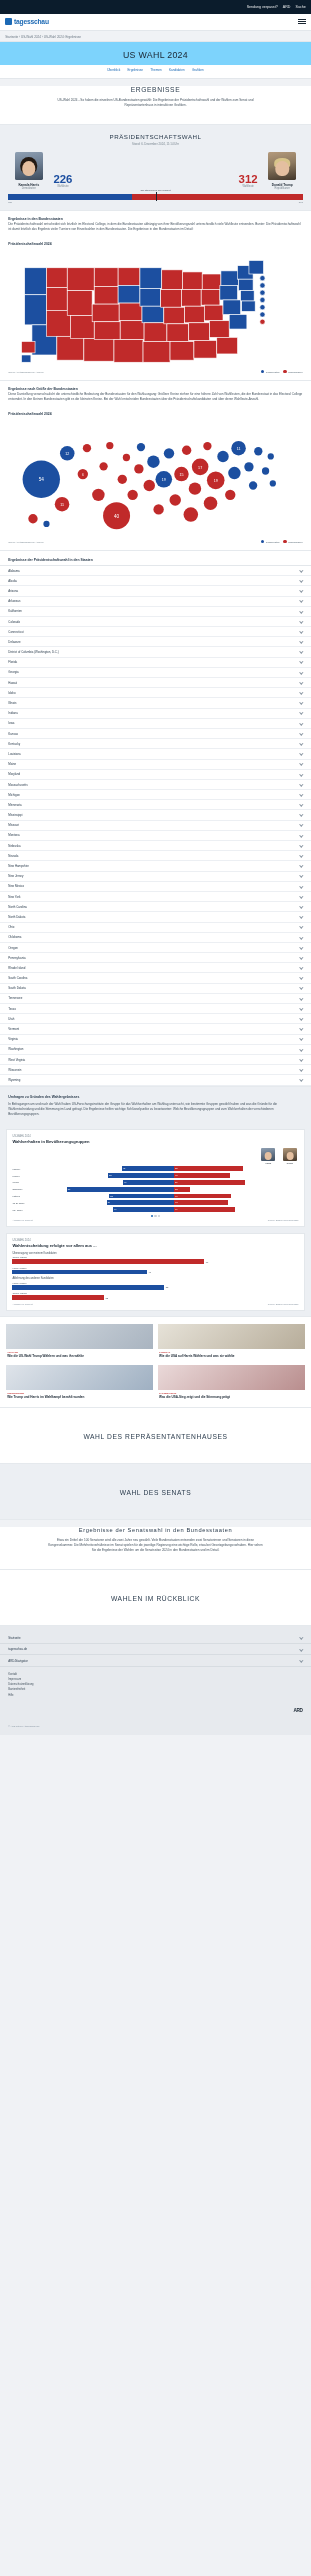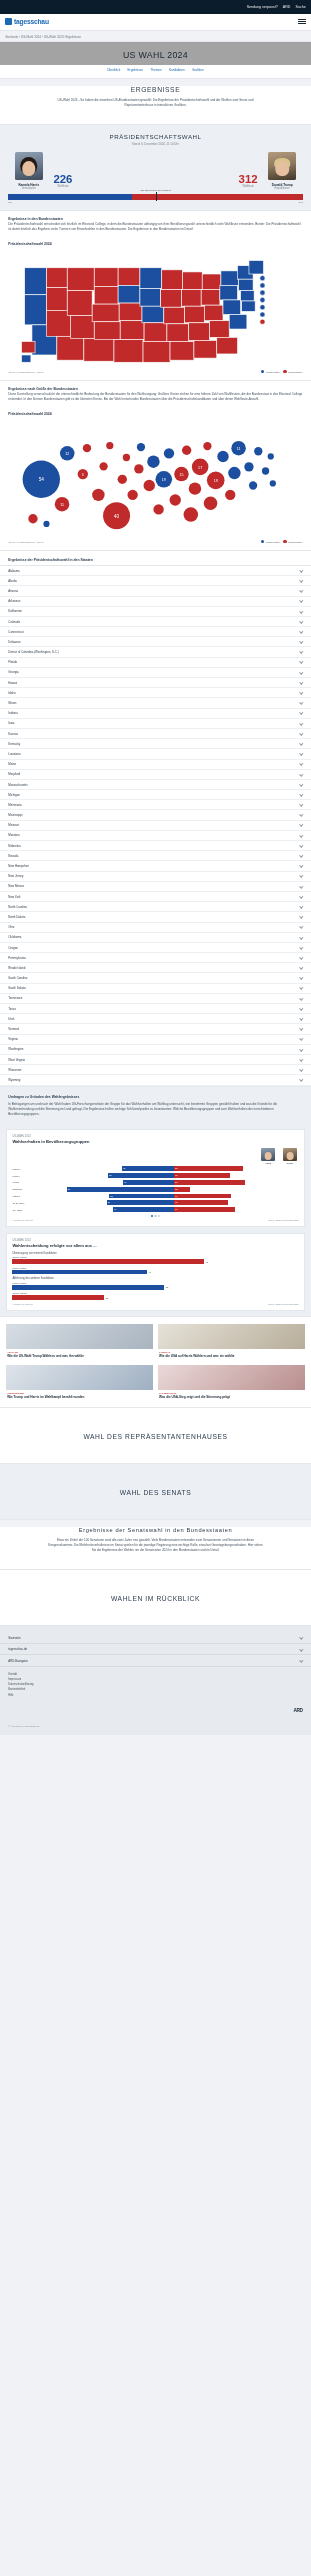--- a/index.html
+++ b/index.html
@@ -46,21 +46,21 @@
   .breadcrumb {
     background: #f0f2f5;
     font-size: 3.1px;
     color: #6b7884;
     padding: 3.6px 5.2px 2.1px 5.2px;
     border-bottom: 0.5px solid #e3e7eb;
   }
 
   
   .hero {
-    background: #a3a3a3;
+    background: #7dd3fc;
     padding: 8.3px 5.2px 5.2px 5.2px;
     text-align: center;
   }
   .hero h1 {
     font-size: 8.8px;
     font-weight: normal;
     letter-spacing: 0.3px;
     color: #1a2632;
   }
   .subnav {

